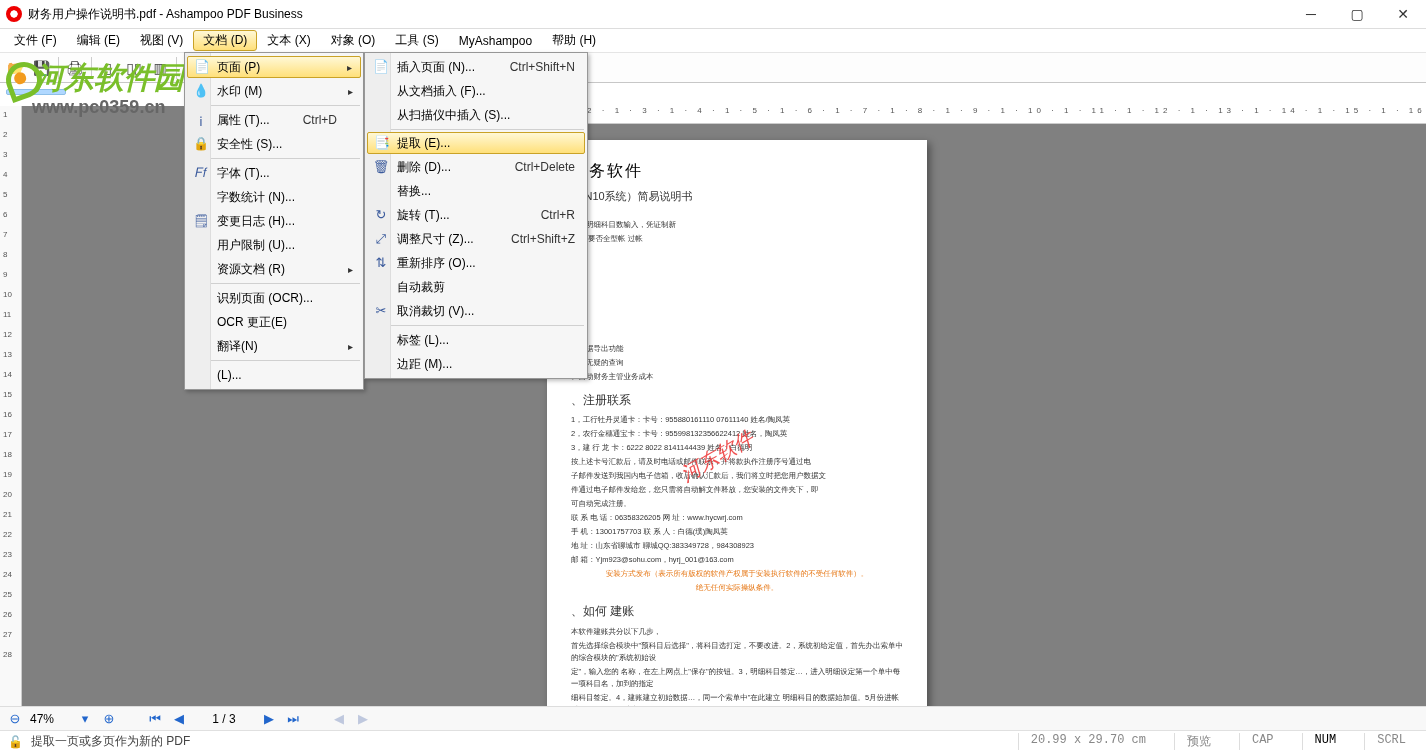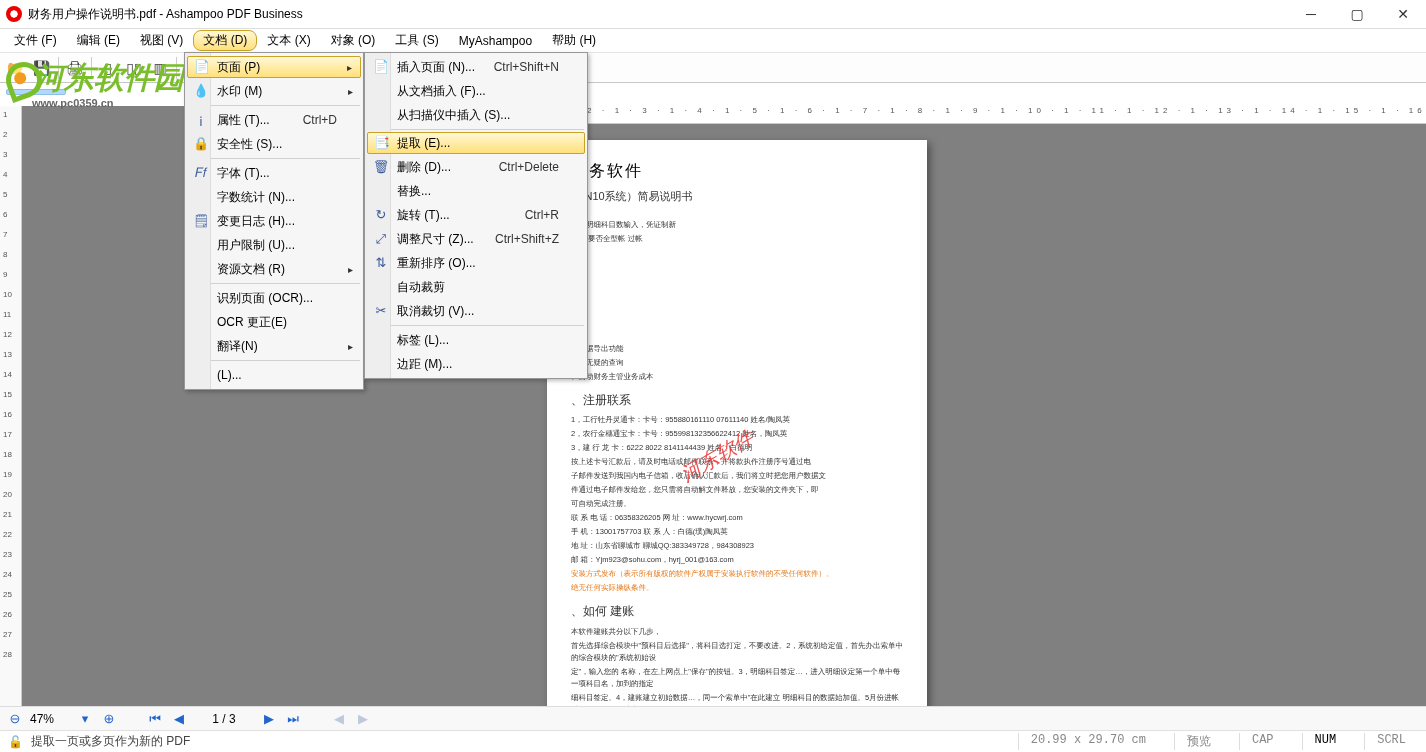--- a/index.html
+++ b/index.html
@@ -6,61 +6,61 @@
 body { width: 1426px; height: 752px; background: #fff; overflow: hidden; position: relative; font-size: 12px; }
 
 .titlebar { height: 28px; background: #fff; border-bottom: 1px solid #ddd; display: flex; align-items: center; padding: 14px 6px; position: relative; }
 .titlebar .app-icon { width: 16px; height: 16px; border-radius: 50%; background: radial-gradient(circle,#fff 30%,#e00 35%); margin-right: 6px; }
 .titlebar .title { font-size: 12px; color: #000; }
 .win-btns { position: absolute; right: 0; top: 0; height: 28px; display: flex; }
 .win-btns div { width: 46px; display:flex; align-items:center; justify-content:center; font-size:14px; color:#333; }
 
 .menubar { height: 24px; background: #fff; display: flex; align-items: center; padding: 0 4px; border-bottom: 1px solid #e5e5e5; font-size:12px; color:#000;}
 .menubar .mi { padding: 2px 10px; cursor:pointer; position:relative;}
-.menubar .mi.open { background: linear-gradient(#fff8d6,#ffe07a); border:1px solid #c9a227; padding:1px 9px; border-radius:8px;}
+.menubar .mi.open { background: linear-gradient(#fff8d6,#ffe07a); border:1px solid #c9a227; padding:1px 9px; border-radius:3px;}
 
 .toolbar { height: 30px; border-bottom: 1px solid #c7c7c7; display:flex; align-items:center; padding:0 4px; gap:2px; background:#fdfdfd;}
 .toolbar .tb-btn { width:24px; height:24px; display:flex; align-items:center; justify-content:center; font-size:14px; color:#444; border-radius:2px;}
 .toolbar .sep { width:1px; height:22px; background:#ccc; margin:0 2px;}
 .watermark { position:absolute; left:6px; top:14px; z-index:50; font-size:30px; font-weight:bold; font-style:italic; pointer-events:none;margin-top:44px; }
 .watermark .logo { display:inline-block; width:36px; height:36px; border:5px solid #7abf2a; border-radius:50% 50% 50% 0; transform:rotate(-20deg); vertical-align:middle; margin-right:-8px;}
 .watermark .logo::after{ content:""; position:absolute; width:12px; height:12px; background:#f29b1d; border-radius:50%; left:4px; top:4px;}
 .watermark .t1{ color:#7abf2a; }
-.watermark .url{ display:block; font-size:11px; font-style:normal; color:#666; margin-top:-2px; margin-left:26px; }
+.watermark .url{ display:block; font-size:18px; font-style:normal; color:#666; margin-top:-2px; margin-left:26px; }
 
 .quickbar { height: 24px; border-bottom: 1px solid #ddd; }
 .quickbar .marker { width: 60px; height: 6px; background:#b0d8ff; border:1px solid #8ebfe8; border-radius:2px; margin:6px 0 0 6px;}
 
 .viewport { position:absolute; top:106px; left:0; right:0; bottom:46px; display:flex; }
 .vruler { width:22px; background:#f9f9f9; border-right:1px solid #ccc; font-size:8px; color:#555; display:flex; flex-direction:column; padding-top:4px;}
 .vruler span { height:20px; padding-left:3px; }
 .canvas { flex:1; background:#808080; position:relative; overflow:hidden; }
 .hruler { position:absolute; top:0; left:250px; right:0; height:18px; background:#fff; border-bottom:1px solid #ccc; font-size:8px; color:#555; letter-spacing:4px; padding-left:260px; white-space:nowrap; z-index:1;}
 .page { position:absolute; left:525px; top:34px; width:380px; height:610px; background:#fff; box-shadow:3px 3px 8px rgba(0,0,0,.4); }
 .page .content { padding:18px 24px; font-size:8px; color:#333; line-height:1.6; position:relative;}
 .page .doc-title { font-size:16px; text-align:left; color:#000; letter-spacing:2px; }
 .page .doc-sub { font-size:11px; margin:4px 0 14px; }
 .page .section { font-size:12px; margin:8px 0 4px; }
 .page p { font-size:7.5px; color:#333; margin:2px 0; }
 .page .wm { position:absolute; top:300px; left:130px; color:#e33; font-size:20px; transform:rotate(-30deg); opacity:.85; font-style:italic;}
-.page .orange { color:#e67817; }
+.page .orange { color:#e67817;text-align:center; }
 
 
 .menu { position:absolute; background:#f6f6f6; border:1px solid #979797; box-shadow:2px 2px 4px rgba(0,0,0,.25); font-size:12px; z-index:200; padding:2px;}
 .menu .row { display:flex; align-items:center; height:24px; padding:0 28px 0 30px; position:relative; white-space:nowrap; color:#000;}
 .menu .row.hi { background: linear-gradient(#fff8d6,#ffe07a); border:1px solid #c9a227; border-radius:2px; padding:0 27px 0 29px; height:22px; margin:1px 0;}
 .menu .row .ic { position:absolute; left:6px; width:16px; height:16px; font-size:13px; text-align:center; color:#3a5a9c;}
 .menu .row .arrow { position:absolute; right:8px; font-size:10px; color:#333;}
 .menu .row .shortcut { position:absolute; right:24px; color:#333;}
 .menu .msep { height:1px; background:#d0d0d0; margin:2px 1px;}
 .menu .gutter { position:absolute; left:0; top:0; bottom:0; width:26px; background:#eee; border-right:1px solid #ddd;}
 
 .menu1 { left:184px; top:52px; width:180px; }
 .menu2 { left:364px; top:52px; width:224px; }
-.menu2 .row .shortcut { right:26px; }
+.menu2 .row .shortcut { right:10px; }
 .menu2 .row { padding-right:92px; }
 
 .navbar { position:absolute; left:0; right:0; bottom:22px; height:24px; background:#f8f8f8; border-top:1px solid #ddd; display:flex; align-items:center; padding:0 6px; gap:6px; font-size:12px;}
 .navbar .ctrl { width:18px; height:18px; display:flex; align-items:center; justify-content:center; color:#2266cc; font-size:13px; }
 .navbar .zoom-val { width:40px;}
 .navbar .pages { width:60px; text-align:center;}
 .statusbar { position:absolute; left:0; right:0; bottom:0; height:22px; background:#fff; border-top:1px solid #e0e0e0; display:flex; align-items:center; padding:0 8px; font-size:12px; color:#444;}
 .statusbar .right { margin-left:auto; display:flex; gap:16px; color:#888;}
 .statusbar .right span { border-left:1px solid #ddd; padding:0 12px;font-family:Liberation Mono, monospace;}
 .statusbar .lock{ color:#d9a400; margin-right:8px;}

